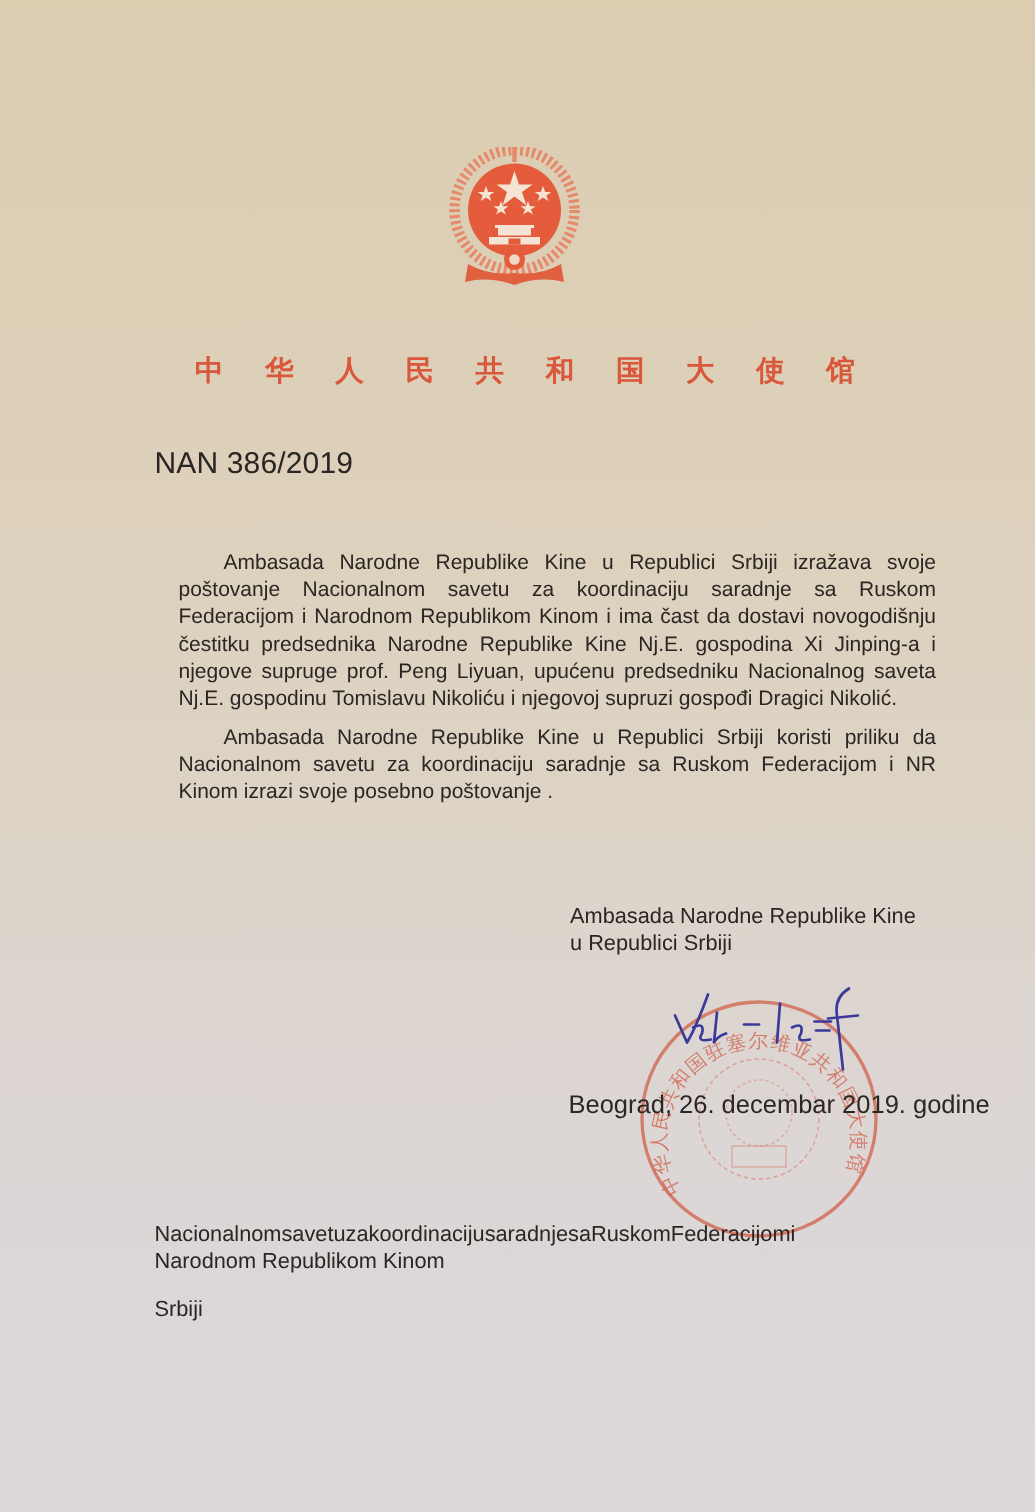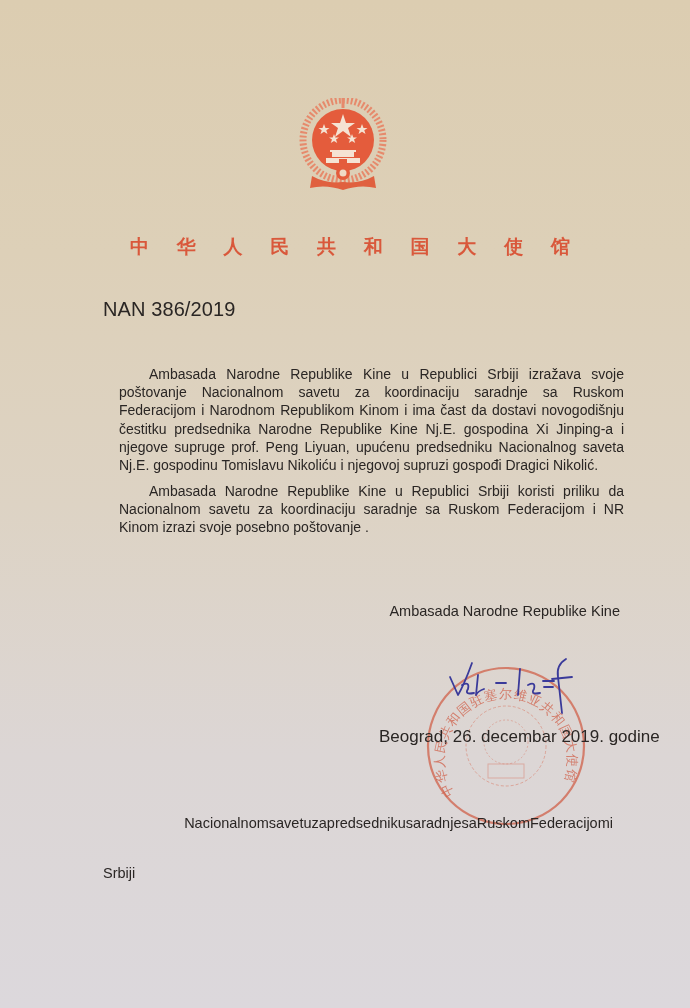--- a/index.html
+++ b/index.html
@@ -15,29 +15,29 @@
     left:130px; top:234px; width:440px; display:flex; justify-content:space-between;
     font-family: "DejaVu Serif", serif; font-size:19px; color:#d9583b; font-weight:bold;
   }
   .ref { left:103px; top:298px; font-size:20px; letter-spacing:0.1px; }
   .para {
     left:103px; width:505px; font-size:14px; line-height:18.2px;
     text-align:justify; text-indent:30px; margin:16px;
   }
   .p1 { top:349px; }
   .p2 { top:466px; }
-  .sig-block { left:380px; top:602px; width:240px; text-align:right; font-size:14.5px; line-height:18px; }
+  .sig-block { left:380px; top:602px; width:240px; text-align:left; font-size:14.5px; line-height:18px; }
   .stamp { left:424px; top:664px; width:164px; height:164px; }
   .signature { left:448px; top:655px; width:140px; height:62px; }
   .place-date { left:379px; top:727px; font-size:17px; }
   .recipient {
     left:103px; top:814px; width:510px; font-size:14.5px; line-height:18px;
     text-align:justify; text-align-last:left; margin:0;
   }
-  .recipient .l1 { display:flex; justify-content:flex-end; }
+  .recipient .l1 { display:flex; justify-content:flex-start; }
   .attachment { left:103px; top:865px; font-size:14.5px; }
 </style>
 </head>
 <body>
 
 <div class="abs emblem">
   <svg width="94" height="94" viewBox="0 0 94 94">
     <g fill="#e0603f">
 
       <circle cx="47" cy="42" r="40" fill="none" stroke="#e68a6c" stroke-width="7" stroke-dasharray="2 2"></circle>
@@ -78,20 +78,21 @@
   <span>馆</span>
 </div>
 
 <div class="abs ref">NAN 386/2019</div>
 
 <p class="abs para p1">Ambasada Narodne Republike Kine u Republici Srbiji izražava svoje poštovanje Nacionalnom savetu za koordinaciju saradnje sa Ruskom Federacijom i Narodnom Republikom Kinom i ima čast da dostavi novogodišnju čestitku predsednika Narodne Republike Kine Nj.E. gospodina Xi Jinping-a i njegove supruge prof. Peng Liyuan, upućenu predsedniku Nacionalnog saveta Nj.E. gospodinu Tomislavu Nikoliću i njegovoj supruzi gospođi Dragici Nikolić.</p>
 <p class="abs para p2">Ambasada Narodne Republike Kine u Republici Srbiji koristi priliku da Nacionalnom savetu za koordinaciju saradnje sa Ruskom Federacijom i NR Kinom izrazi svoje posebno poštovanje .</p>
 
 <div class="abs sig-block">
   <div>Ambasada Narodne Republike Kine</div>
+  <div>u Republici Srbiji</div>
 </div>
 
 <div class="abs stamp">
   <svg width="164" height="164" viewBox="0 0 164 164">
     <circle cx="82" cy="82" r="78" fill="none" stroke="#d0604a" stroke-width="2.2" opacity="0.75"></circle>
     <circle cx="82" cy="82" r="40" fill="none" stroke="#d88270" stroke-width="1" stroke-dasharray="3 2" opacity="0.6"></circle>
     <circle cx="82" cy="78" r="22" fill="none" stroke="#d88270" stroke-width="1" stroke-dasharray="2 2" opacity="0.5"></circle>
     <rect x="64" y="100" width="36" height="14" fill="none" stroke="#d88270" stroke-width="1" opacity="0.5"></rect>
     <defs>
       <path id="stampArc" d="M 30 130 A 62 62 0 1 1 134 130"></path>
@@ -119,22 +120,23 @@
   </svg>
 </div>
 
 <div class="abs place-date">Beograd, 26. decembar 2019. godine</div>
 
 <div class="abs recipient">
   <div class="l1">
     <span>Nacionalnom</span>
     <span>savetu</span>
     <span>za</span>
-    <span>predsedniku</span>
+    <span>koordinaciju</span>
     <span>saradnje</span>
     <span>sa</span>
     <span>Ruskom</span>
     <span>Federacijom</span>
     <span>i</span>
   </div>
+  <div>Narodnom Republikom Kinom</div>
 </div>
 
 <div class="abs attachment">Srbiji</div>
 
 </body></html>

